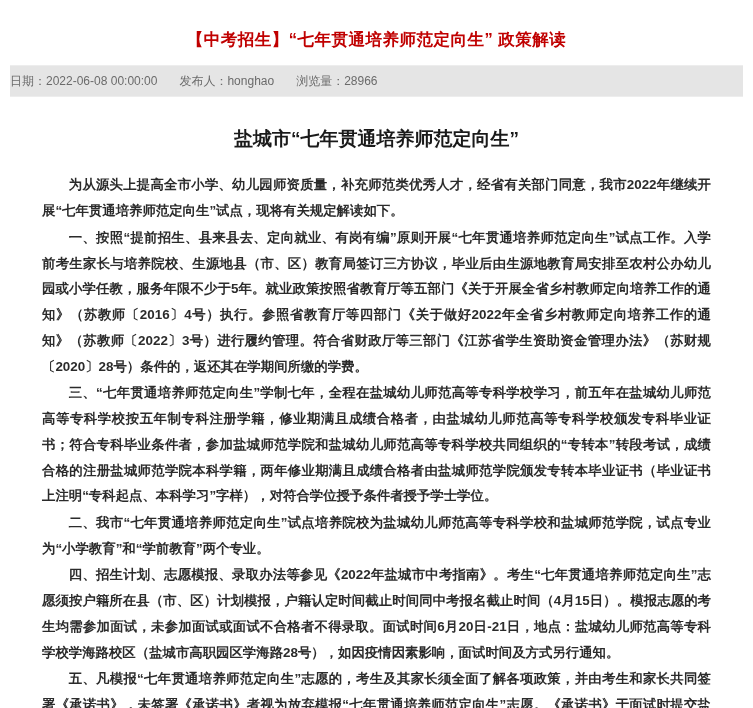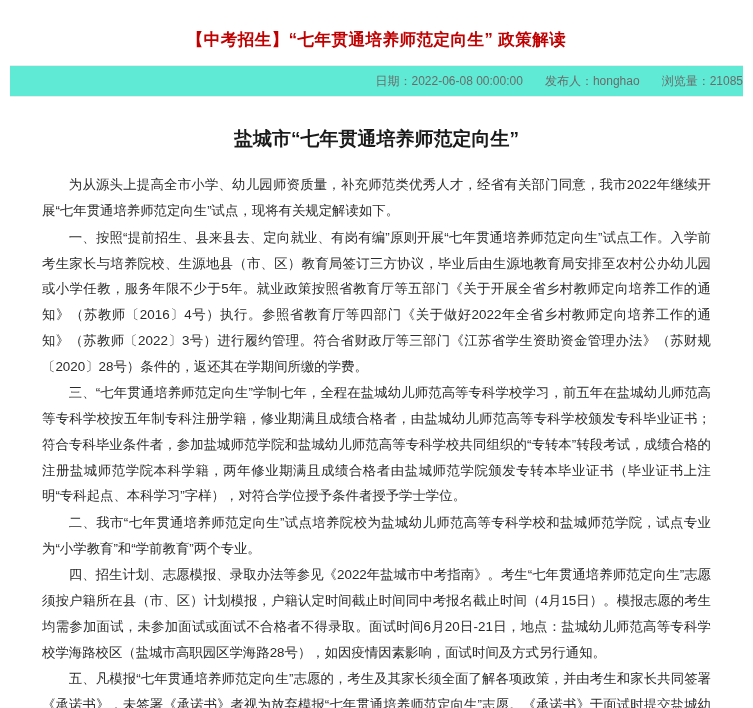--- a/index.html
+++ b/index.html
@@ -26,27 +26,27 @@
     text-align: center;
     color: #c00000;
     font-size: 16.5px;
     font-weight: bold;
     letter-spacing: 0.5px;
     padding: 12px 30px 10px 30px;
     line-height: 1.4;
   }
   .meta-bar {
     margin: 4px 10px 0 10px;
-    background: #5eead4;
+    background: #e5e5e5;
     border-top: 1px solid #ededed;
     border-bottom: 1px solid #ededed;
     height: 30px;
     display: flex;
     align-items: center;
-    justify-content: flex-end;
+    justify-content: flex-start;
     gap: 22px;
     font-size: 12px;
     color: #6b6b6b;
   }
   .meta-item {
     white-space: nowrap;
   }
   .meta-item .val {
     color: #6b6b6b;
   }
@@ -65,38 +65,39 @@
     padding: 14px 42px 0 42px;
     font-size: 13.4px;
     line-height: 1.92;
     color: #2b2b2b;
     text-align: justify;
     text-justify: inter-ideograph;
   }
   .body-text p {
     margin: 0 0 1px 0;
     text-indent: 2em;
+    font-weight: bold;
   }
 </style>
 </head>
 <body>
 
 <div class="page">
 
   <div class="headline">【中考招生】“七年贯通培养师范定向生” 政策解读</div>
 
   <div class="meta-bar">
     <span class="meta-item">
       <span>日期：</span><span class="val">2022-06-08 00:00:00</span>
     </span>
     <span class="meta-item">
       <span>发布人：</span><span class="val">honghao</span>
     </span>
     <span class="meta-item">
-      <span>浏览量：</span><span class="val">21085</span>
+      <span>浏览量：</span><span class="val">28966</span>
     </span>
   </div>
 
   <div class="doc-title">
     <span>盐城市“七年贯通培养师范定向生”</span>
   </div>
 
   <div class="body-text">
     <p>为从源头上提高全市小学、幼儿园师资质量，补充师范类优秀人才，经省有关部门同意，我市2022年继续开展“七年贯通培养师范定向生”试点，现将有关规定解读如下。</p>
     <p>一、按照“提前招生、县来县去、定向就业、有岗有编”原则开展“七年贯通培养师范定向生”试点工作。入学前考生家长与培养院校、生源地县（市、区）教育局签订三方协议，毕业后由生源地教育局安排至农村公办幼儿园或小学任教，服务年限不少于5年。就业政策按照省教育厅等五部门《关于开展全省乡村教师定向培养工作的通知》（苏教师〔2016〕4号）执行。参照省教育厅等四部门《关于做好2022年全省乡村教师定向培养工作的通知》（苏教师〔2022〕3号）进行履约管理。符合省财政厅等三部门《江苏省学生资助资金管理办法》（苏财规〔2020〕28号）条件的，返还其在学期间所缴的学费。</p>

